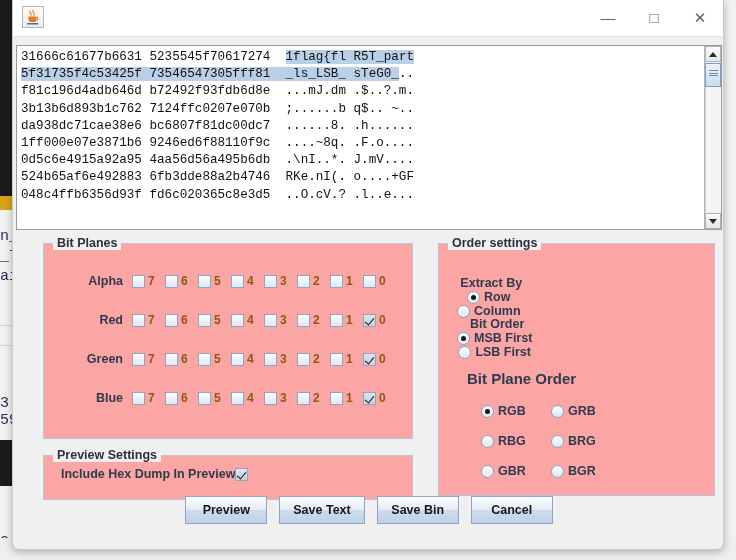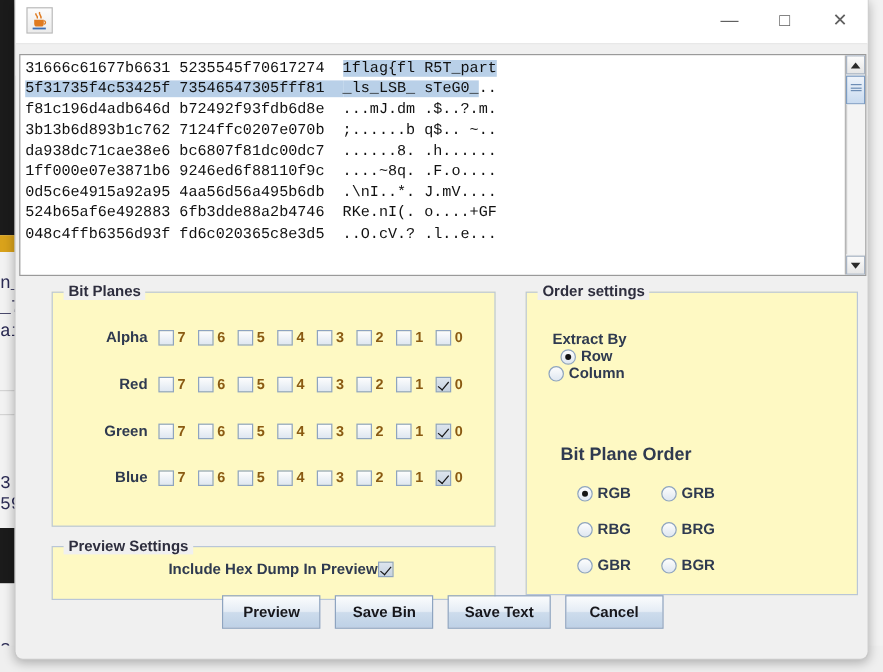--- a/index.html
+++ b/index.html
@@ -160,21 +160,21 @@
     background: #f4f4f4;
     border-left: 1px solid #cdcdcd;
     box-sizing: border-box;
   }
 
   
   .group {
     position: absolute;
     border: 1px solid #b9c6d8;
     box-sizing: border-box;
-    background: #fef9c3;
+    background: #fca5a5;
   }
   .group > .glabel {
     position: absolute;
     top: -8px; left: 9px;
     background: #f0f0f0;
     padding: 0 4px;
     font-size: 12.5px;
     color: #2e2e3e;
     font-weight: 600;
   }
@@ -276,22 +276,22 @@
     position: absolute;
     display: flex; align-items: center;
     font-size: 12.5px;
     font-weight: 600;
     color: #2f3a50;
   }
 
   
   #prev-line {
     position: absolute;
-    left: 6px; top: 11px; width: 100%;
-    display: flex; align-items: center; justify-content: center;
+    left: 17px; top: 11px; width: 100%;
+    display: flex; align-items: center; 
     gap: 0;
     font-size: 12.5px;
     font-weight: 600;
     color: #2f3a50;
   }
 
   
   #buttonrow {
     position: absolute;
     left: 0; top: 496px;
@@ -549,20 +549,31 @@
       <div class="ord-opt">
         <span class="radio on"></span>
         <span>Row</span>
       </div>
       <div class="ord-opt">
         <span class="radio"></span>
         <span>Column</span>
       </div>
     </div>
 
+    <div class="ord-line" style="left:18px; top:73px;">
+      <span class="ord-key">Bit Order</span>
+      <div class="ord-opt">
+        <span class="radio on"></span>
+        <span>MSB First</span>
+      </div>
+      <div class="ord-opt">
+        <span class="radio"></span>
+        <span>LSB First</span>
+      </div>
+    </div>
 
     <div id="bp-order-title">Bit Plane Order</div>
 
     <div class="bpo-opt" style="left:42px; top:160px;">
       <span class="radio on"></span>
       <span>RGB</span>
     </div>
     <div class="bpo-opt" style="left:112px; top:160px;">
       <span class="radio"></span>
       <span>GRB</span>
@@ -591,23 +602,23 @@
       <span>Include Hex Dump In Preview</span>
       <span class="cbox on"></span>
     </div>
   </div>
 
   <div id="buttonrow">
     <div class="btn">
       <span>Preview</span>
     </div>
     <div class="btn">
+      <span>Save Text</span>
+    </div>
+    <div class="btn">
       <span>Save Bin</span>
-    </div>
-    <div class="btn">
-      <span>Save Text</span>
     </div>
     <div class="btn">
       <span>Cancel</span>
     </div>
   </div>
 
 </div>
 
 </body></html>

